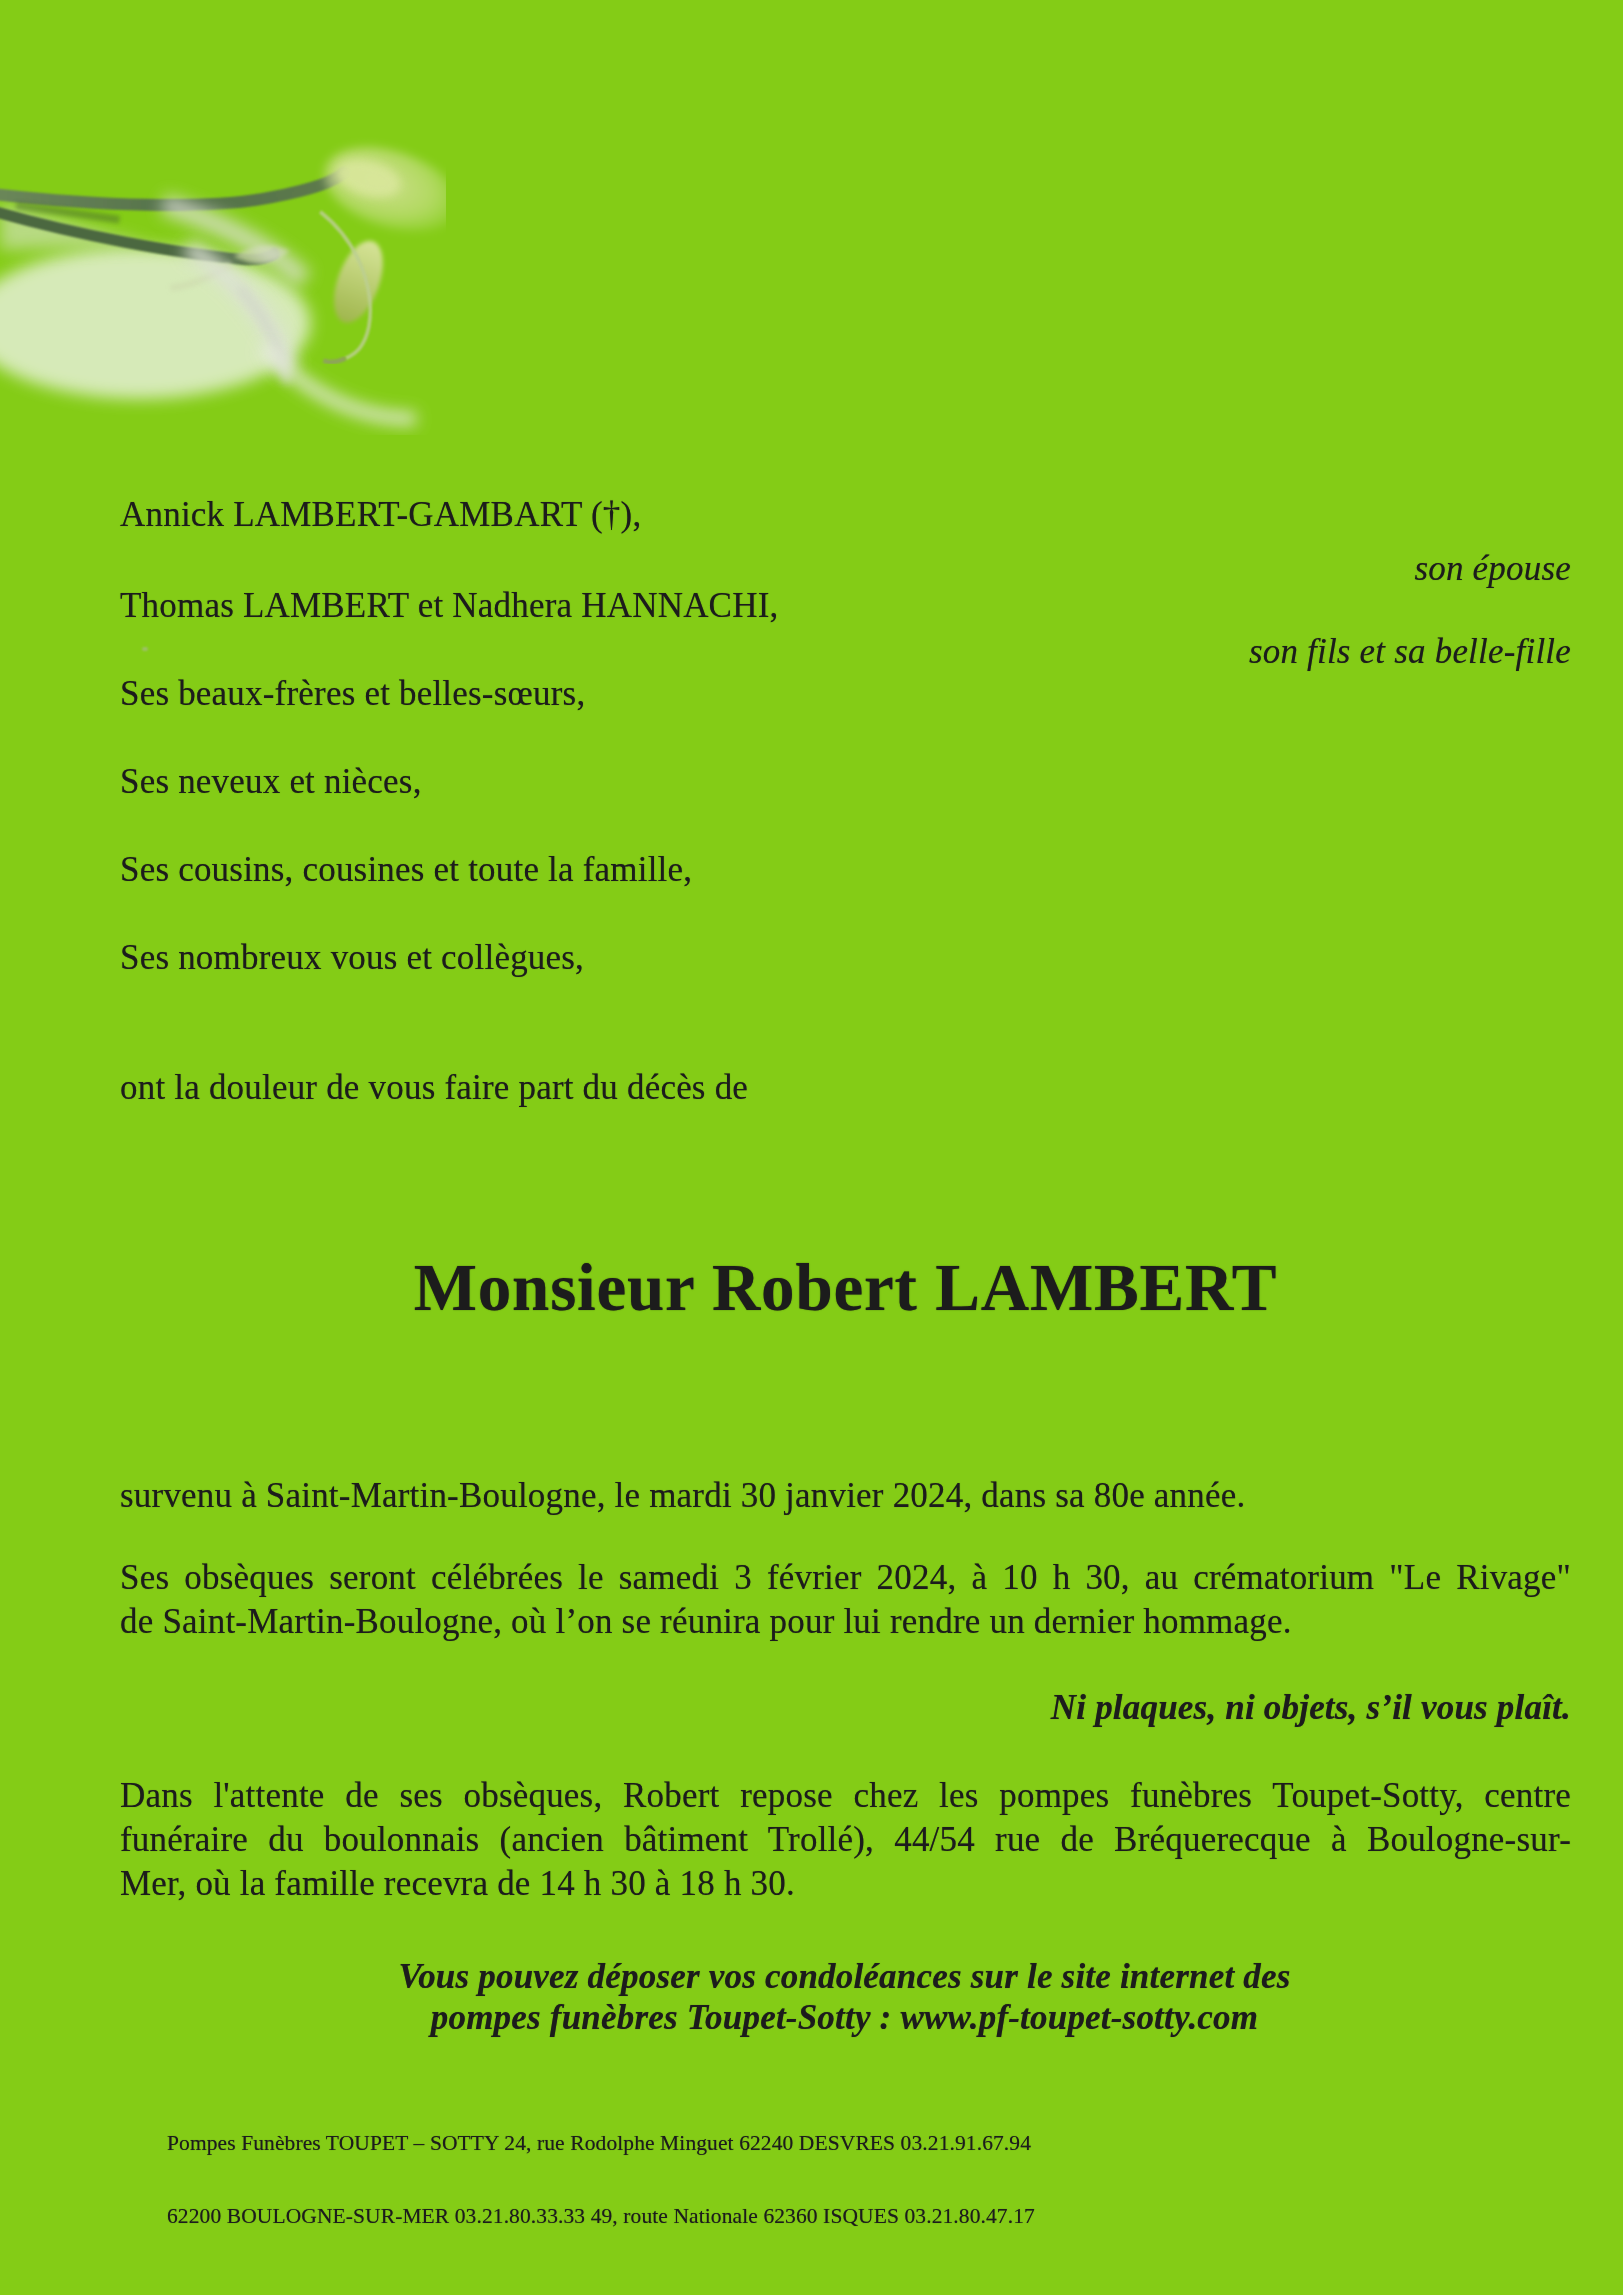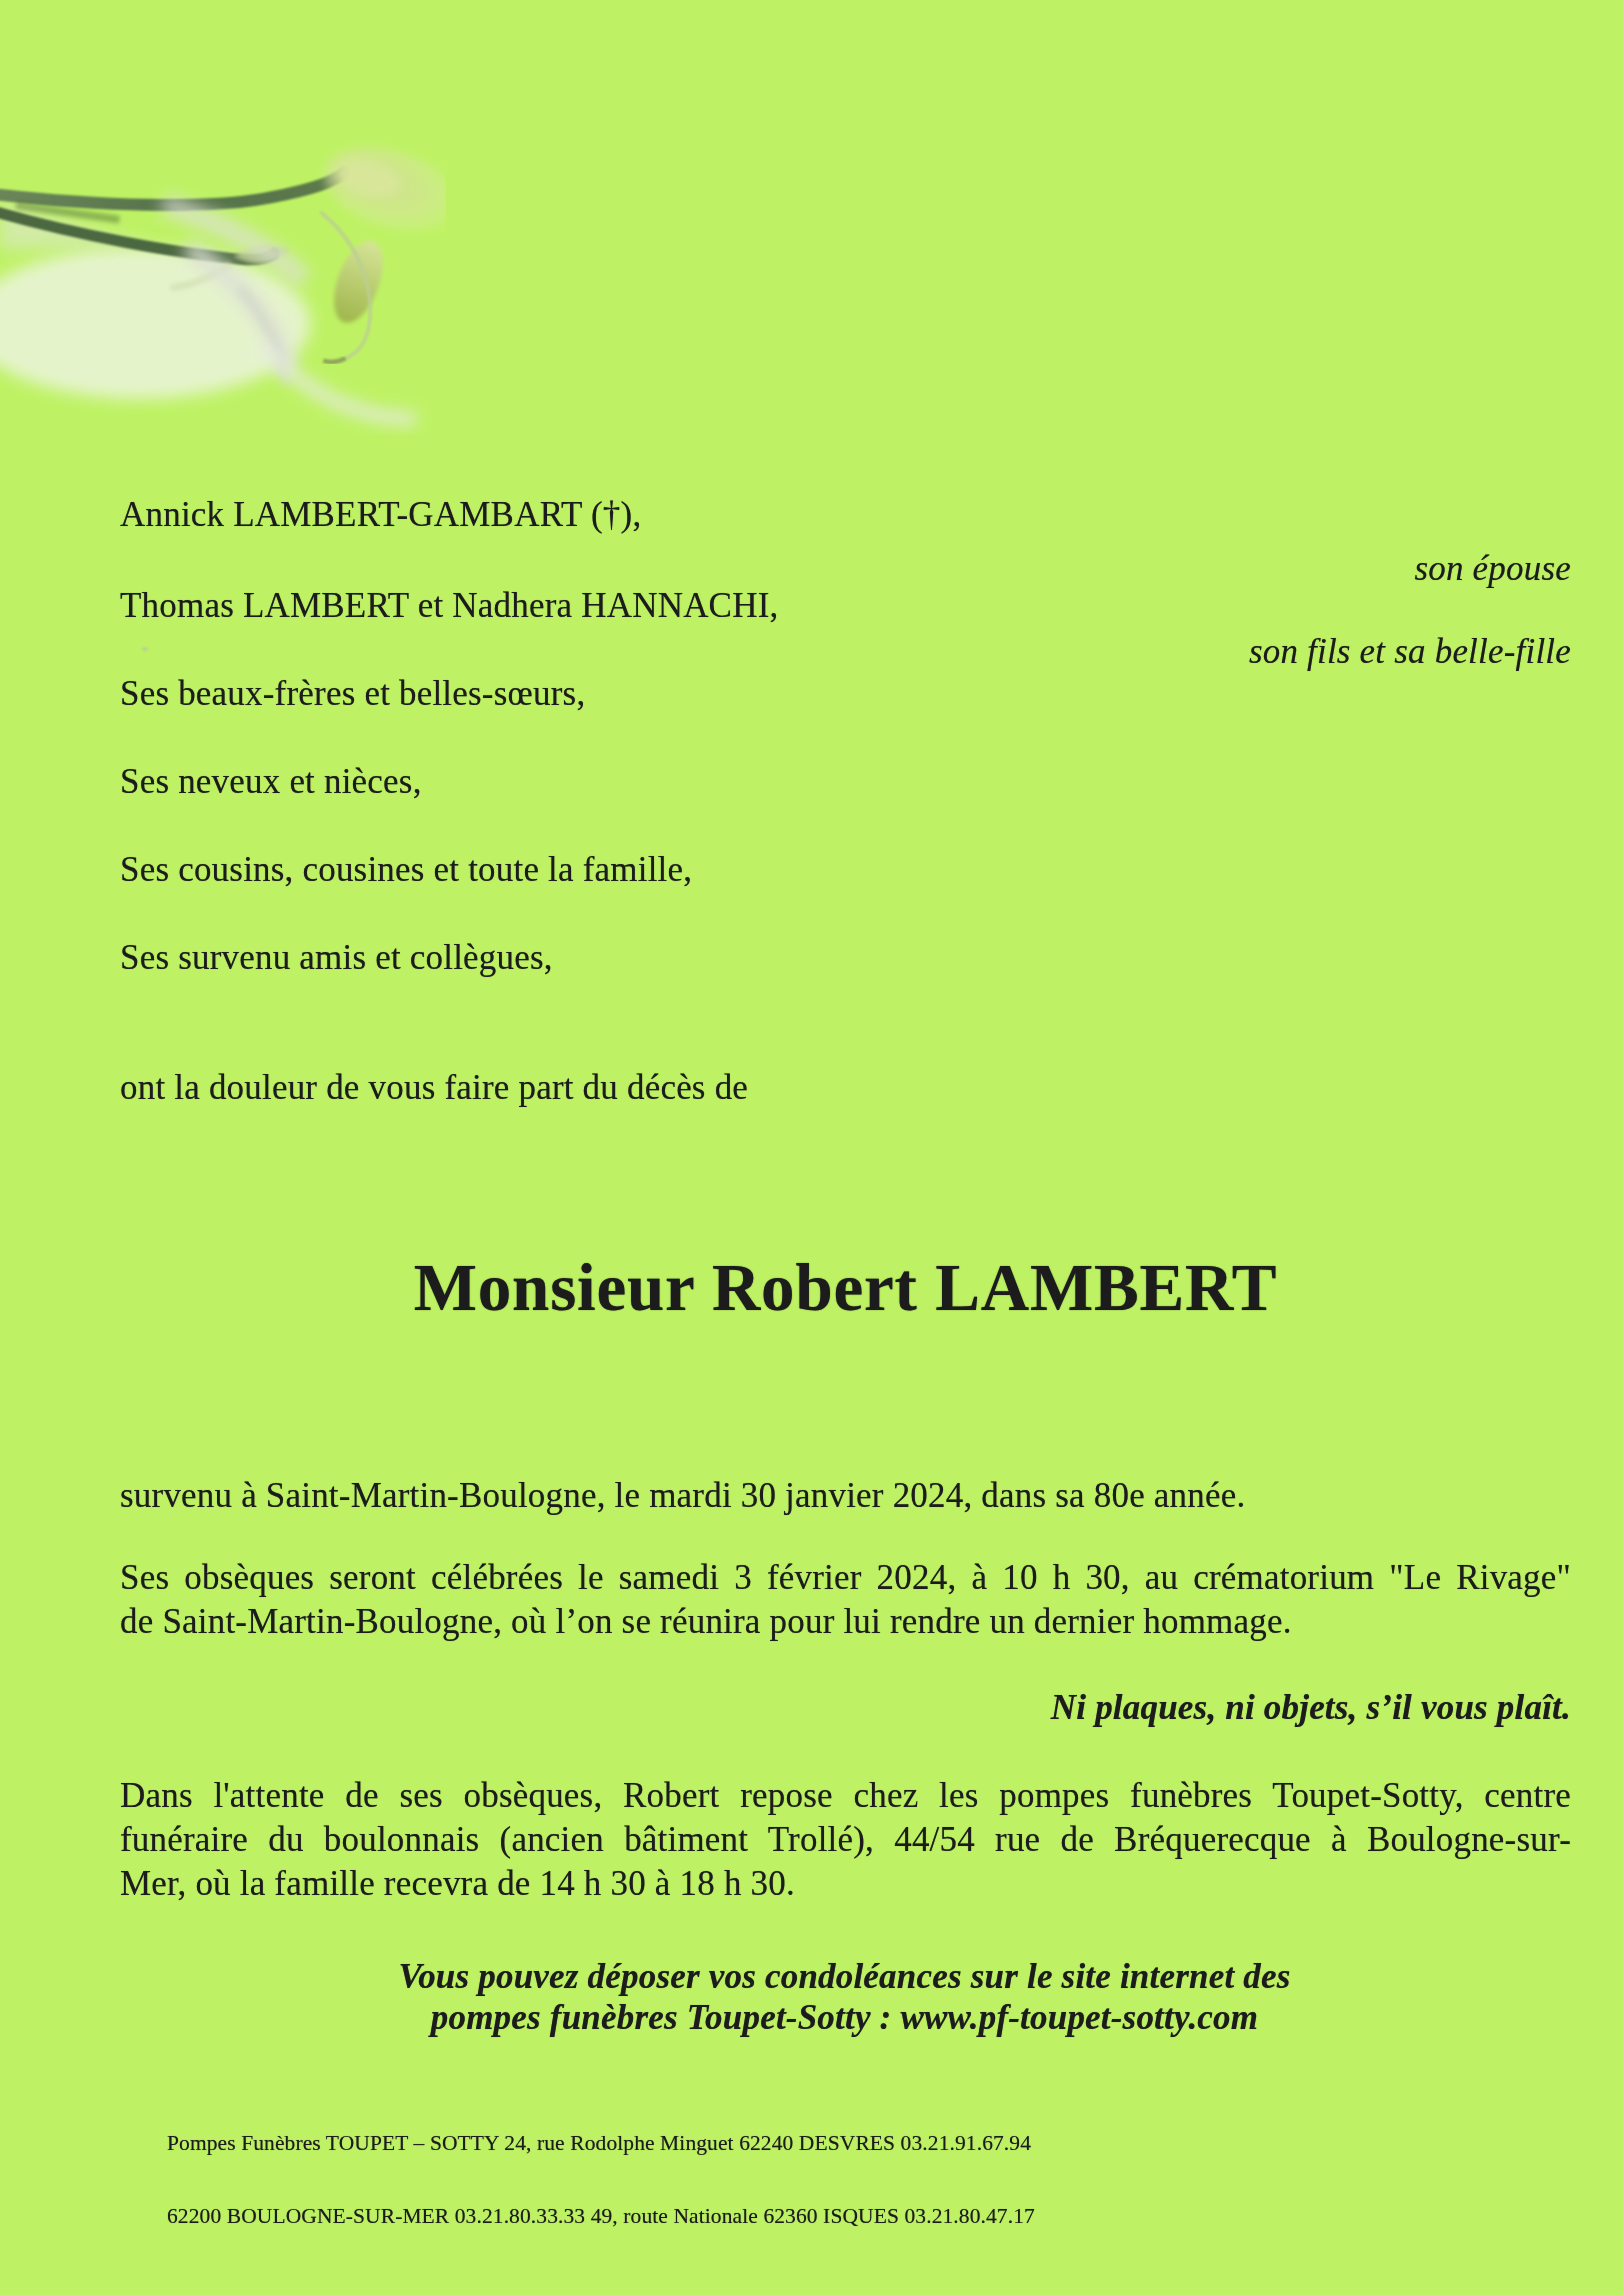--- a/index.html
+++ b/index.html
@@ -1,19 +1,19 @@
 <!DOCTYPE html>
 <html style="font-size:12.8px"><head>
 <meta charset="utf-8">
 <style>
   html,body{margin:0;padding:0;background:#e9e9e9;}
   #page{
     position:relative;
     width:1624px;height:2295px;
-    background:#bef264;
+    background:#84cc16;
     font-family:"Liberation Serif", serif;
     color:#1c1c1c;
     overflow:hidden;
   }
   .line{
     position:absolute;
     left:120px;width:1451px;
     font-size:35px;line-height:1.2;
     text-shadow:0 0 0.8px rgba(25,25,25,.55);
     letter-spacing:0.2px;
@@ -99,21 +99,21 @@
     <path d="M434,344 C424,349 415,350 406,347" fill="none" stroke="#8ea35c" stroke-width="5.5" filter="url(#b1)"></path>
   </svg>
 
   <div class="line" style="top:494px">Annick LAMBERT-GAMBART (†),</div>
   <div class="line rel" style="top:548px">son épouse</div>
   <div class="line" style="top:585px">Thomas LAMBERT et Nadhera HANNACHI,</div>
   <div class="line rel" style="top:631px">son fils et sa belle-fille</div>
   <div class="line" style="top:673px">Ses beaux-frères et belles-sœurs,</div>
   <div class="line" style="top:761px">Ses neveux et nièces,</div>
   <div class="line" style="top:849px">Ses cousins, cousines et toute la famille,</div>
-  <div class="line" style="top:937px">Ses survenu amis et collègues,</div>
+  <div class="line" style="top:937px">Ses nombreux vous et collègues,</div>
 
   <div class="line" style="top:1067px">ont la douleur de vous faire part du décès de</div>
 
   <div class="line title" style="top:1247px">Monsieur Robert LAMBERT</div>
 
   <div class="line" style="top:1475px">survenu à Saint-Martin-Boulogne, le mardi 30 janvier 2024, dans sa 80e année.</div>
 
   <div class="line just" style="top:1557px">Ses obsèques seront célébrées le samedi 3 février 2024, à 10 h 30, au crématorium "Le Rivage"</div>
   <div class="line" style="top:1601px">de Saint-Martin-Boulogne, où l’on se réunira pour lui rendre un dernier hommage.</div>
 

